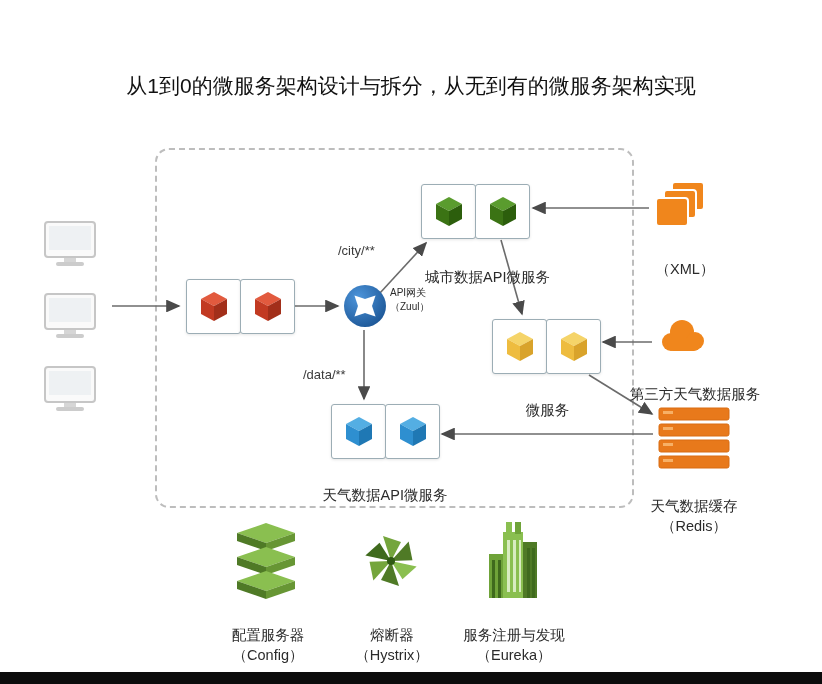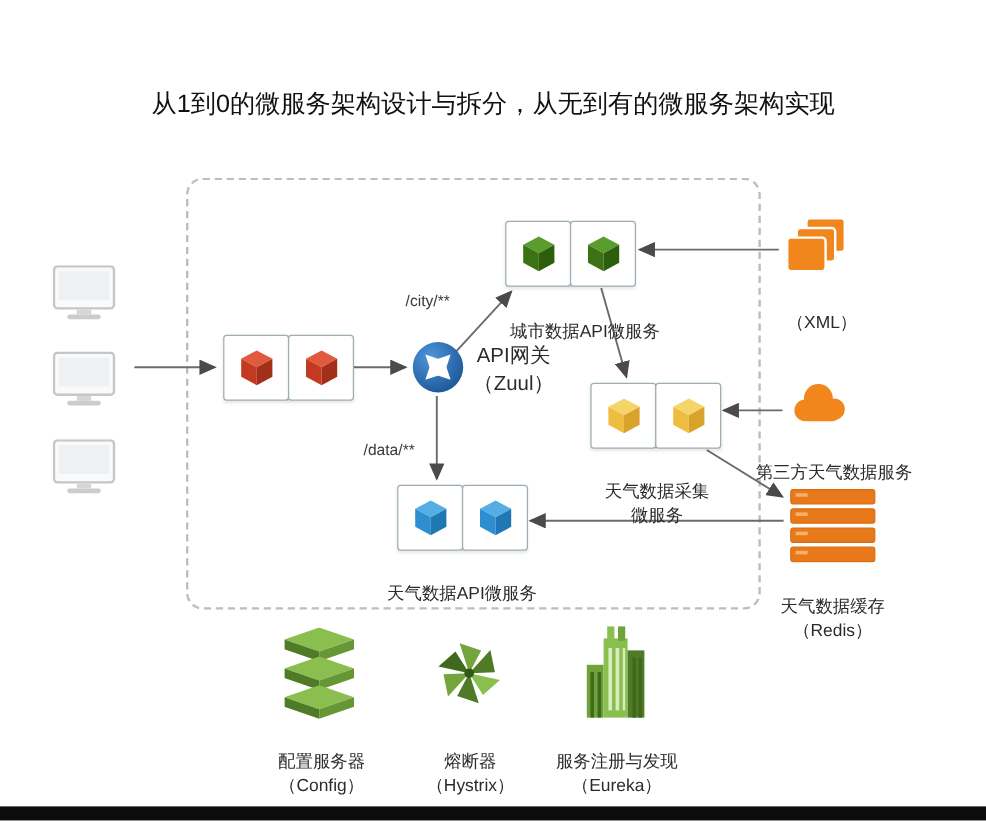--- a/index.html
+++ b/index.html
@@ -34,21 +34,21 @@
   .cube.yellow{--ct:#f5d469;--cl:#eebc3f;--cr:#d9a32b;}
   .cube.blue  {--ct:#54aee3;--cl:#2e8fd0;--cr:#1f78b4;}
   .nlabel{
     position:absolute;font-size:14.5px;color:#2b2b2b;text-align:center;line-height:1.35;margin-top:20px;
   }
   .nlabel span{display:block;}
   .route-label{
     position:absolute;font-size:13px;color:#3a3a3a;
   }
   .gw-label{
-    position:absolute;font-size:17px;color:#2b2b2b;text-align:center;line-height:1.35;
+    position:absolute;font-size:10px;color:#2b2b2b;text-align:left;line-height:1.35;
   }
   .gw-label span{display:block;}
   .bottom-bar{
     position:absolute;left:0;bottom:0;width:100%;height:12px;background:#0c0c0c;
   }
 </style>
 </head>
 <body>
 
 <div class="stage">
@@ -173,21 +173,20 @@
           <use href="#cube-sym"></use>
         </svg>
     </div>
     <div class="cube-box">
       <svg class="cube yellow">
           <use href="#cube-sym"></use>
         </svg>
     </div>
   </div>
   <div class="nlabel" style="left:490px;top:381px;width:115px">
-    <span>天气数据采集</span>
     <span>微服务</span>
   </div>
 
   <div class="cube-pair" style="left:331px;top:404px">
     <div class="cube-box">
       <svg class="cube blue">
           <use href="#cube-sym"></use>
         </svg>
     </div>
     <div class="cube-box">

